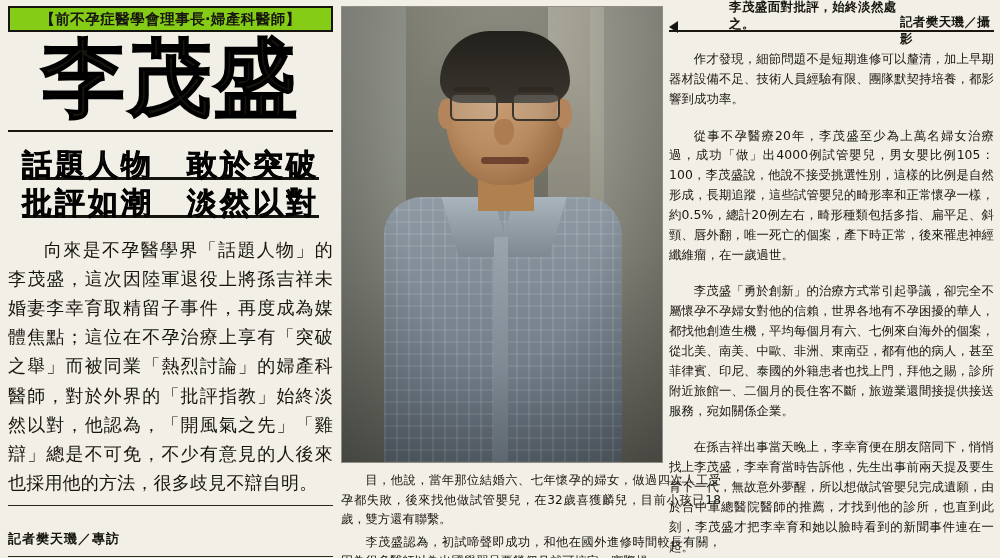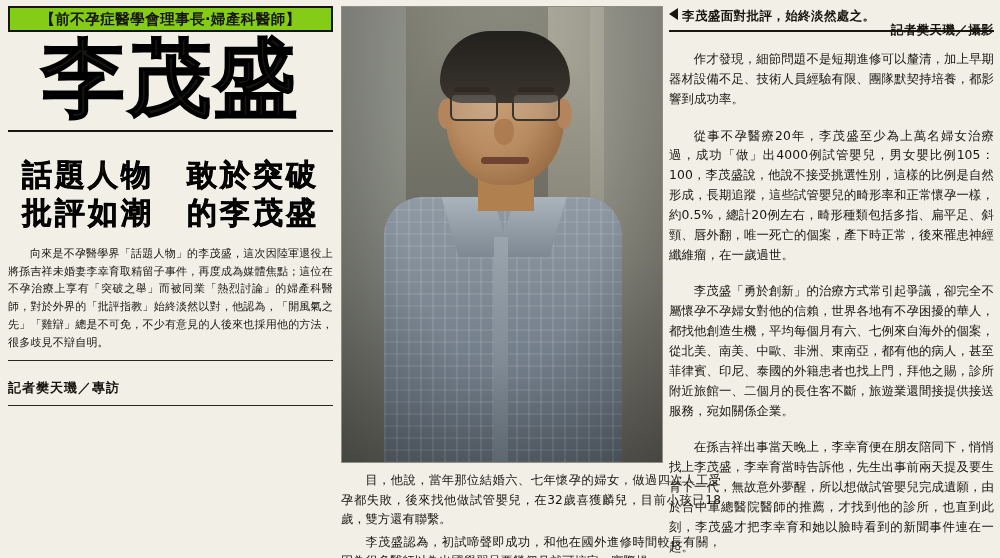--- a/index.html
+++ b/index.html
@@ -65,40 +65,41 @@
     letter-spacing: 2px;
     text-align: center;
     font-family: "DejaVu Sans", "Liberation Sans", sans-serif;
     -webkit-text-stroke: 1.5px #000;
   }
   .rule {
     border-top: 2px solid #19170f;
     margin: 10px 0 0 0;
   }
   .subheads {
-    margin-top: 24px;
+    margin-top: 14px;
+    text-decoration: underline;
   }
   .subhead-line {
     font-size: 30px;
     font-weight: bold;
     line-height: 1.28;
     letter-spacing: 3px;
     text-align: center;
     -webkit-text-stroke: 0.6px #000;
   }
   .lead {
     margin-top: 12px;
-    font-size: 11px;
+    font-size: 18px;
     line-height: 1.62;
     text-align: justify;
     text-indent: 2em;
     letter-spacing: 0.2px;
   }
   .byline {
-    margin-top: 18px;
+    margin-top: 24px;
     font-size: 13px;
     font-weight: bold;
     letter-spacing: 1px;
   }
   .hr-thin {
     border-top: 1px solid #2a2720;
     margin: 8px 0 8px 0;
   }
   .body-text {
     font-size: 12.4px;
@@ -235,21 +236,21 @@
   
   .credit-bar {
     display: flex;
     align-items: center;
     justify-content: space-between;
     height: 20px;
     font-size: 12.5px;
     font-weight: bold;
     letter-spacing: 0.4px;
   }
-  .credit-left { display: flex; align-items: flex-start; }
+  .credit-left { display: flex; align-items: flex-end; gap: 47px; }
   .tri {
     display: inline-block;
     width: 0; height: 0;
     border-top: 6px solid transparent;
     border-bottom: 6px solid transparent;
     border-right: 9px solid #17150f;
     margin-right: 4px;
   }
   .credit-right { font-size: 12.5px; margin-top: 29px; }
   .rule-dbl {
@@ -265,21 +266,21 @@
   <div class="col-left">
 
     <div class="kicker">【前不孕症醫學會理事長‧婦產科醫師】</div>
 
     <div class="headline">李茂盛</div>
 
     <div class="rule"></div>
 
     <div class="subheads">
       <div class="subhead-line">話題人物　敢於突破</div>
-      <div class="subhead-line">批評如潮　的李茂盛</div>
+      <div class="subhead-line">批評如潮　淡然以對</div>
     </div>
 
     <div class="lead">向來是不孕醫學界「話題人物」的李茂盛，這次因陸軍退役上將孫吉祥未婚妻李幸育取精留子事件，再度成為媒體焦點；這位在不孕治療上享有「突破之舉」而被同業「熱烈討論」的婦產科醫師，對於外界的「批評指教」始終淡然以對，他認為，「開風氣之先」「雞辯」總是不可免，不少有意見的人後來也採用他的方法，很多歧見不辯自明。</div>
 
     <div class="hr-thin"></div>
 
     <div class="byline">記者樊天璣／專訪</div>
 
     <div class="hr-thin"></div>
 

